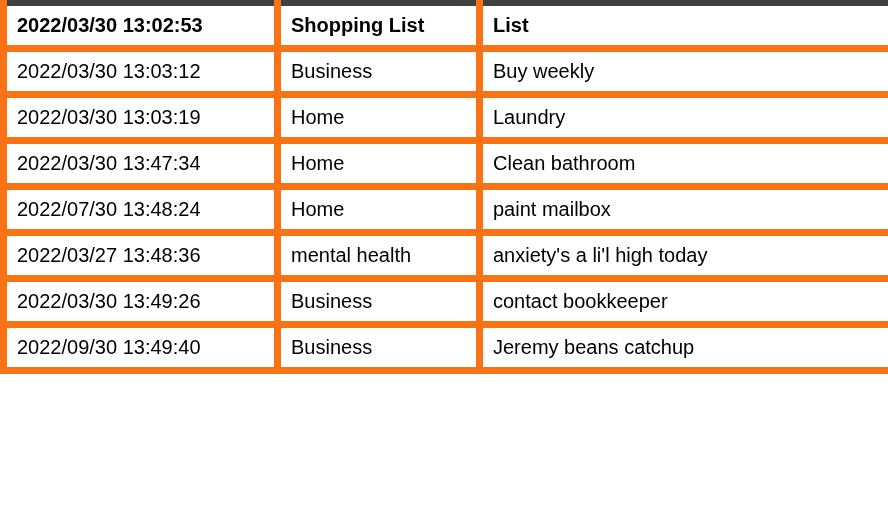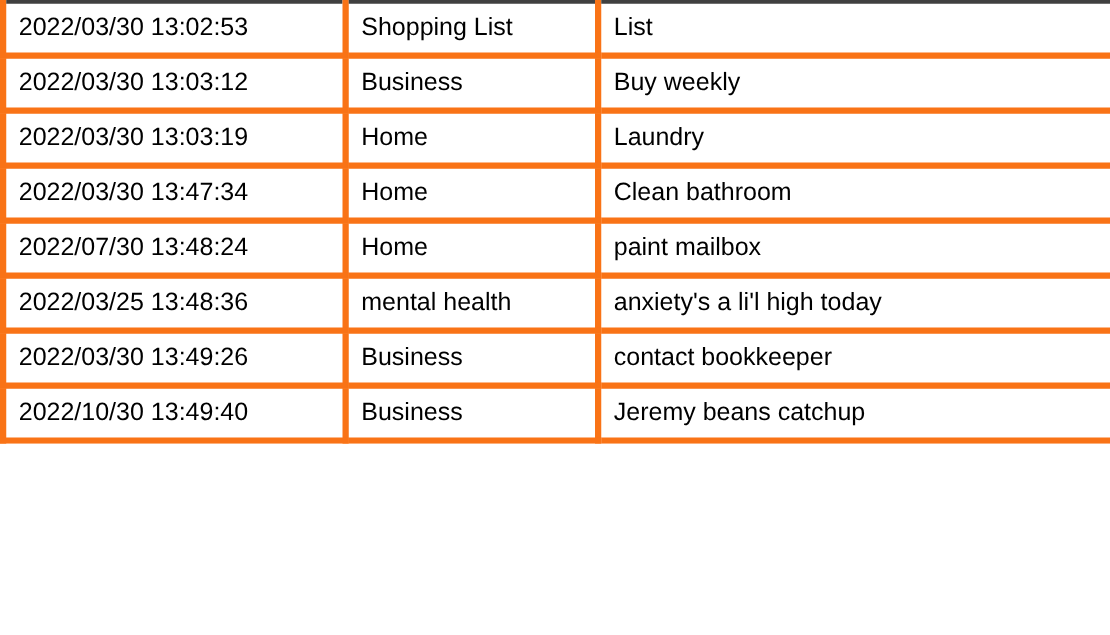--- a/index.html
+++ b/index.html
@@ -12,33 +12,34 @@
       font-size: 20px;
       color: #000;
       background: #fff;
     }
     table {
       border-collapse: collapse;
       width: 888px;
       table-layout: fixed;
     }
     td {
-      border: 5px solid #f97316;
+      border: 7px solid #f97316;
       padding: 8px 10px;
       height: 42px;
       vertical-align: middle;
       overflow: hidden;
       white-space: nowrap;
       text-overflow: clip;
     }
     col.col1 { width: 274px; }
     col.col2 { width: 202px; }
     col.col3 { width: 412px; }
     tr:first-child td {
-      border-top: 3px solid #404040;
+      border-top: 6px solid #404040;
+      font-weight: bold;
     }
   </style>
 </head>
 <body>
 
 <table>
   <colgroup>
     <col class="col1">
     <col class="col2">
     <col class="col3">
@@ -63,28 +64,28 @@
       <td>2022/03/30 13:47:34</td>
       <td>Home</td>
       <td>Clean bathroom</td>
     </tr>
     <tr>
       <td>2022/07/30 13:48:24</td>
       <td>Home</td>
       <td>paint mailbox</td>
     </tr>
     <tr>
-      <td>2022/03/25 13:48:36</td>
+      <td>2022/03/27 13:48:36</td>
       <td>mental health</td>
       <td>anxiety's a li'l high today</td>
     </tr>
     <tr>
       <td>2022/03/30 13:49:26</td>
       <td>Business</td>
       <td>contact bookkeeper</td>
     </tr>
     <tr>
-      <td>2022/10/30 13:49:40</td>
+      <td>2022/09/30 13:49:40</td>
       <td>Business</td>
       <td>Jeremy beans catchup</td>
     </tr>
   </tbody>
 </table>
 
 </body></html>

